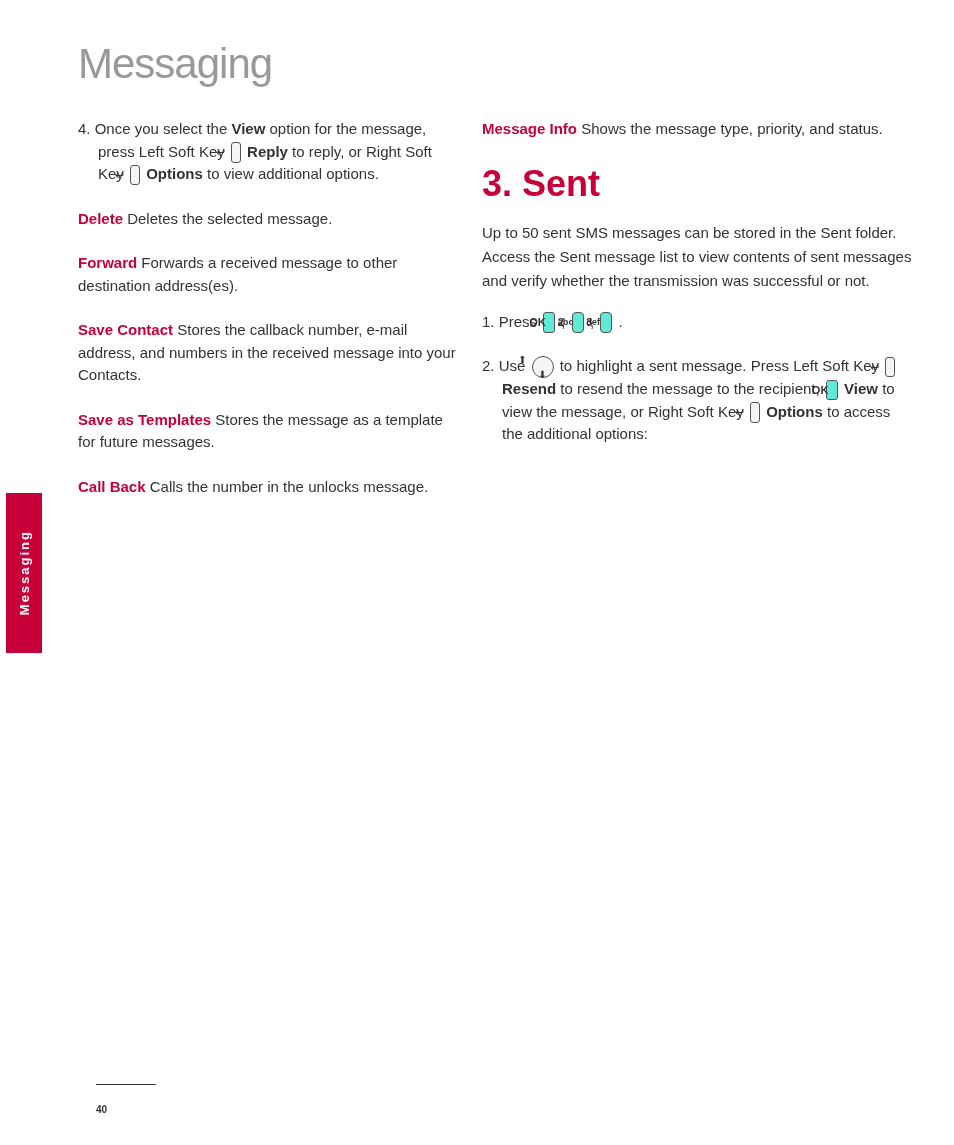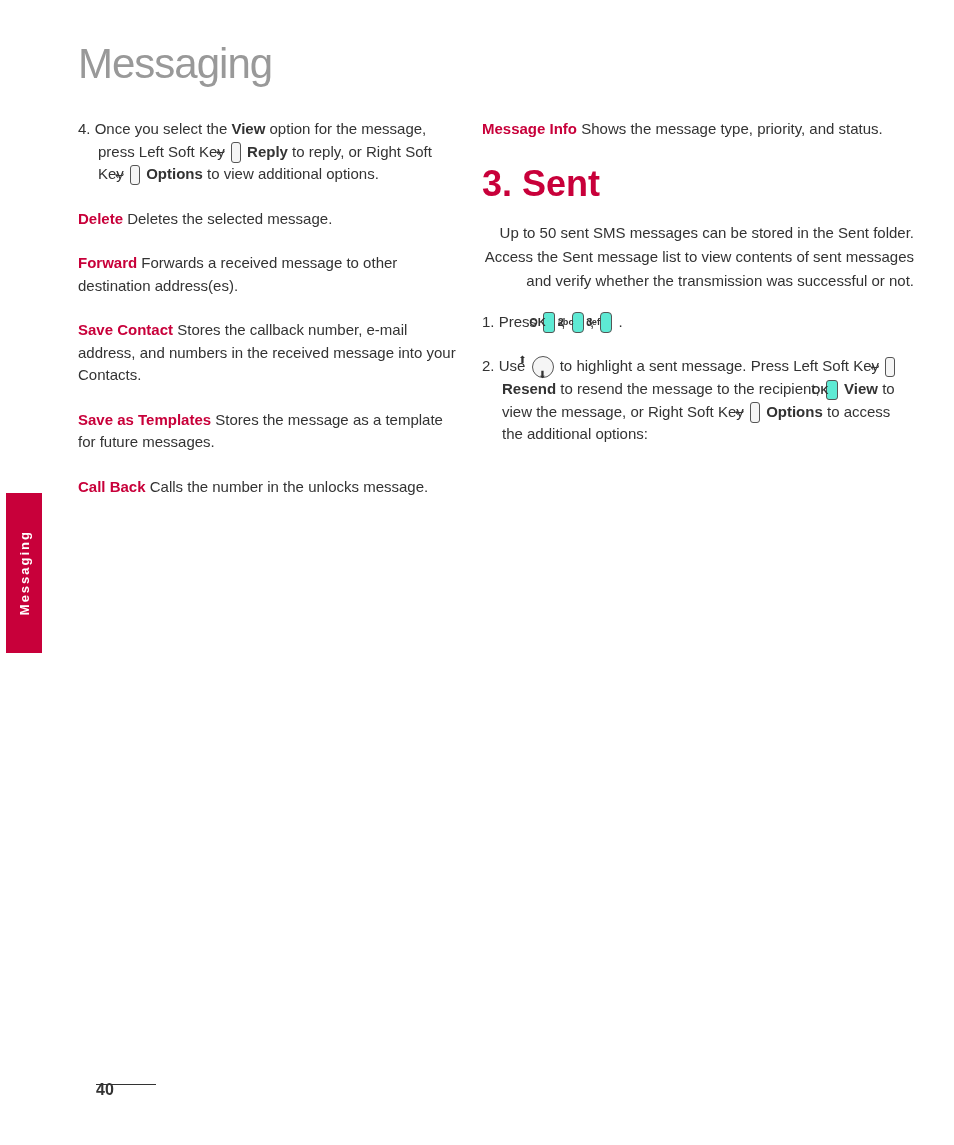--- a/index.html
+++ b/index.html
@@ -112,21 +112,20 @@
       color: #c8003a;
       margin-bottom: 16px;
       margin-top: 10px;
     }
 
     .section-body {
       font-size: 15px;
       line-height: 1.6;
       color: #333333;
       margin-bottom: 18px;
-      text-align: right;
     }
 
     
     .key-icon {
       display: inline-flex;
       align-items: center;
       justify-content: center;
       border: 1.5px solid #555;
       border-radius: 4px;
       padding: 1px 5px;
@@ -178,23 +177,23 @@
       position: absolute;
       bottom: 60px;
       left: 48px;
       width: 60px;
       border-top: 1.5px solid #333;
     }
 
     
     .page-number {
       position: absolute;
-      bottom: 46px;
+      bottom: 30px;
       left: 48px;
-      font-size: 16px;
+      font-size: 10px;
       color: #333;
       font-weight: bold;
     }
   </style>
 </head>
 <body>
 
 <div class="page">
 
   <div class="sidebar">

